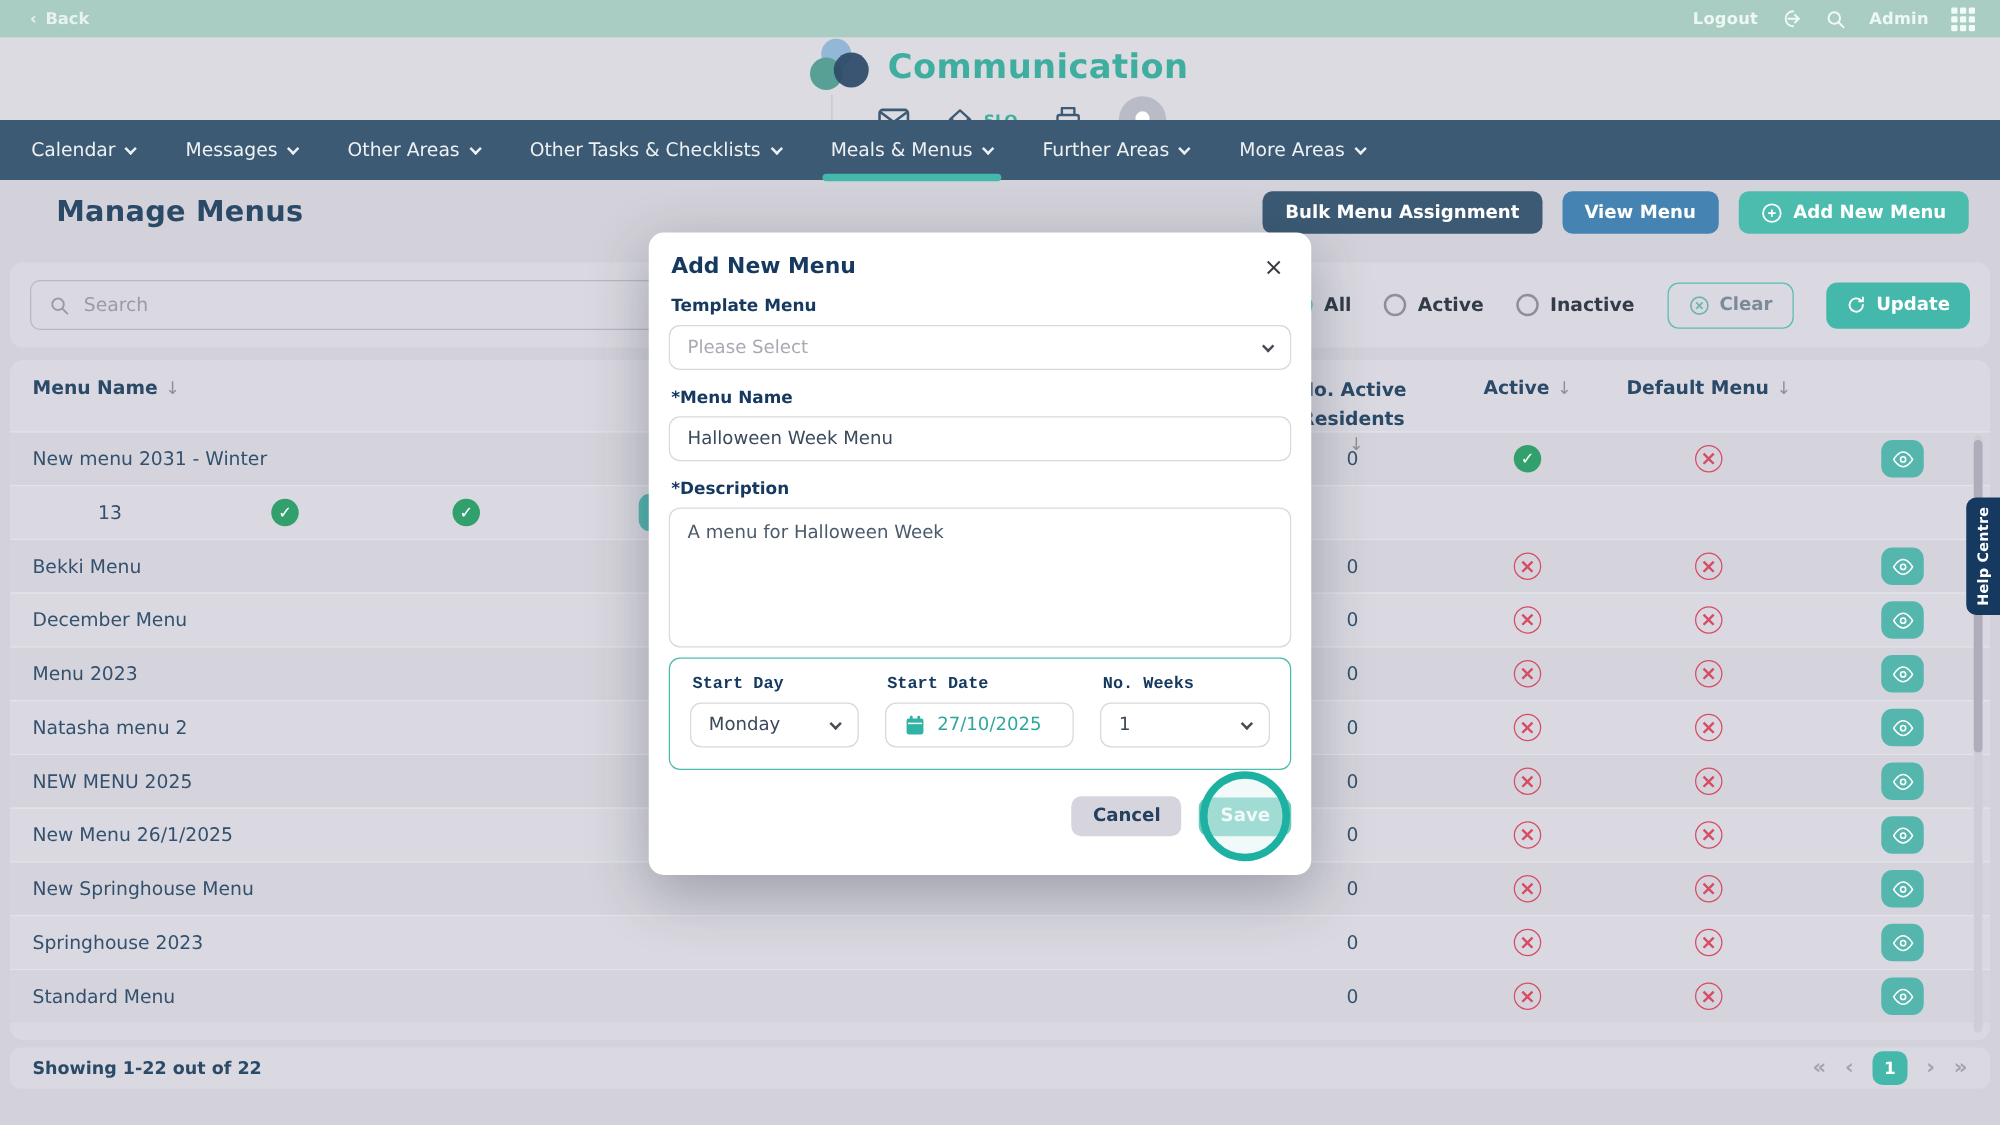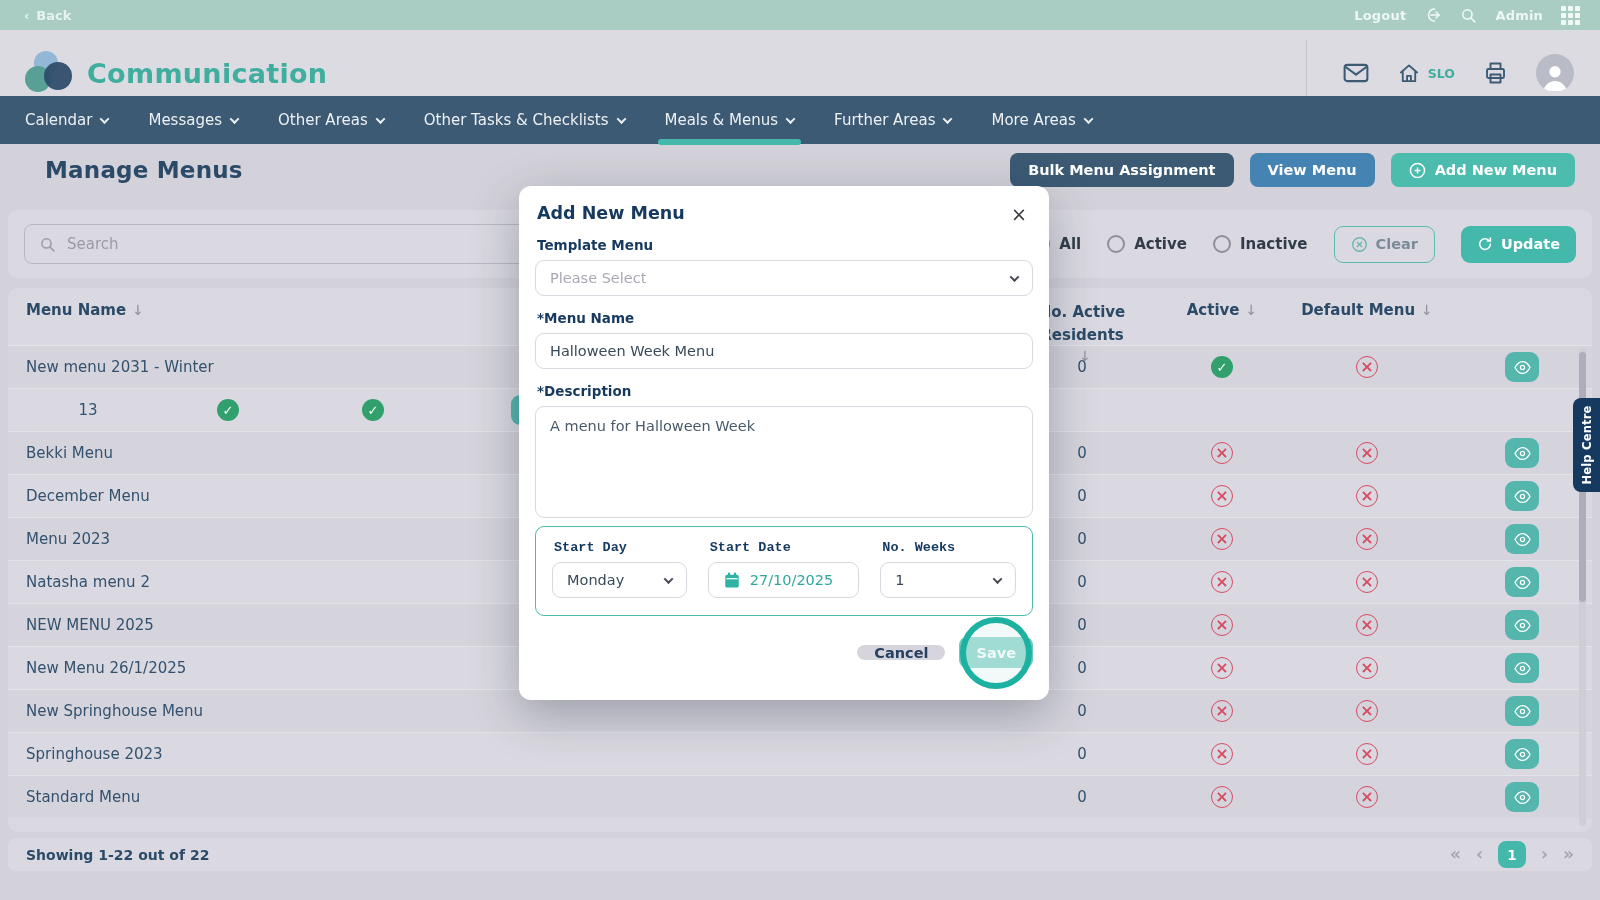--- a/index.html
+++ b/index.html
@@ -14,21 +14,21 @@
     display:flex; align-items:center; justify-content:space-between; padding:0 20px 0 24px;
     color:#eef7f3; font-size:13px; }
   .topbar .left { display:flex; align-items:center; gap:7px; cursor:pointer; font-weight:bold; opacity:.9; }
   .topbar .right { display:flex; align-items:center; gap:18px; }
   .topbar .lbl { font-weight:bold; letter-spacing:.2px; }
   .tb-ic { display:inline-flex; align-items:center; justify-content:center; cursor:pointer; }
   .grid-ic { display:grid; grid-template-columns:repeat(3,5px); grid-gap:2px; }
   .grid-ic i { width:5px; height:5px; background:#f2faf7; border-radius:1px; }
   
   .header { position:absolute; top:30px; left:0; right:0; height:86px; background:#dcdbe2;
-    display:flex; align-items:center; justify-content:space-between; padding:0 26px 0 24px; }
+    display:flex; align-items:center; justify-content:space-between; padding:0 26px 0 24px;flex-direction:column; }
   .brand { display:flex; align-items:center; gap:13px; }
   .logo { position:relative; width:50px; height:46px; }
   .logo .b1 { position:absolute; left:10px; top:1px; width:24px; height:24px; border-radius:50%; background:#93b7d6; }
   .logo .b2 { position:absolute; left:1px; top:16px; width:26px; height:26px; border-radius:50%; background:#58a096; }
   .logo .b3 { position:absolute; left:20px; top:12px; width:28px; height:28px; border-radius:50%; background:#2b4a68; opacity:.92; }
   .brand-title { color:#3fae9f; font-size:27px; font-weight:bold; letter-spacing:.3px; }
   .header-icons { display:flex; align-items:center; gap:28px; border-left:1px solid #c6c5ce; padding-left:36px; height:66px; }
   .hicon { display:inline-flex; align-items:center; gap:7px; cursor:pointer; }
   .slo { color:#3fae9f; font-size:12.5px; font-weight:bold; }
   .avatar { width:38px; height:38px; border-radius:50%; background:#b9bcc6; display:flex; align-items:flex-end; justify-content:center; overflow:hidden; cursor:pointer; }
@@ -110,21 +110,21 @@
     display:flex; align-items:center; justify-content:space-between; padding:0 14px; font-size:14.5px; color:#3a4a5a; cursor:pointer; }
   .sel .ph { color:#a9a9b3; }
   .inp input { border:none; outline:none; width:100%; font-family:inherit; font-size:14.5px; color:#3a4a5a; background:transparent; }
   .txtarea { width:100%; height:112px; border:1px solid #d9d8e0; border-radius:9px; padding:11px 14px;
     font-family:inherit; font-size:14.5px; color:#4a5a6a; resize:none; outline:none; }
   .settings-box { border:1px solid #4cbcae; border-radius:9px; margin-top:4px; padding:13px 16px 17px; display:flex; gap:21px; }
   .sfield .flabel { margin:0 0 7px 2px;font-family:Liberation Mono, monospace; }
   .w-day { width:136px; } .w-date { width:153px; } .w-weeks { width:137px; }
   .date-val { color:#2fa89c; display:flex; align-items:center; gap:9px; font-size:14.5px; }
   .modal-actions { display:flex; justify-content:flex-end; align-items:center; gap:14px; margin-top:21px; position:relative; }
-  .btn-cancel { height:15px; background:#d6d5dd; border:none; border-radius:8px; padding:0 17px;
+  .btn-cancel { height:32px; background:#d6d5dd; border:none; border-radius:8px; padding:0 17px;
     font-family:inherit; font-size:14.5px; font-weight:bold; color:#26415f; cursor:pointer; }
   .save-wrap { position:relative; display:inline-flex; }
   .btn-save { height:31px; background:#6ec9bd; border:none; border-radius:8px; padding:0 17px;
     font-family:inherit; font-size:14.5px; font-weight:bold; color:#fff; cursor:pointer; }
   .click-ring { position:absolute; left:50%; top:50%; transform:translate(-50%,-50%); width:72px; height:72px;
     border-radius:50%; border:6px solid #1db1a2; background:rgba(223,243,239,.45); pointer-events:none; z-index:60; }
   svg { display:block; }
 </style>
 </head>
 <body>

